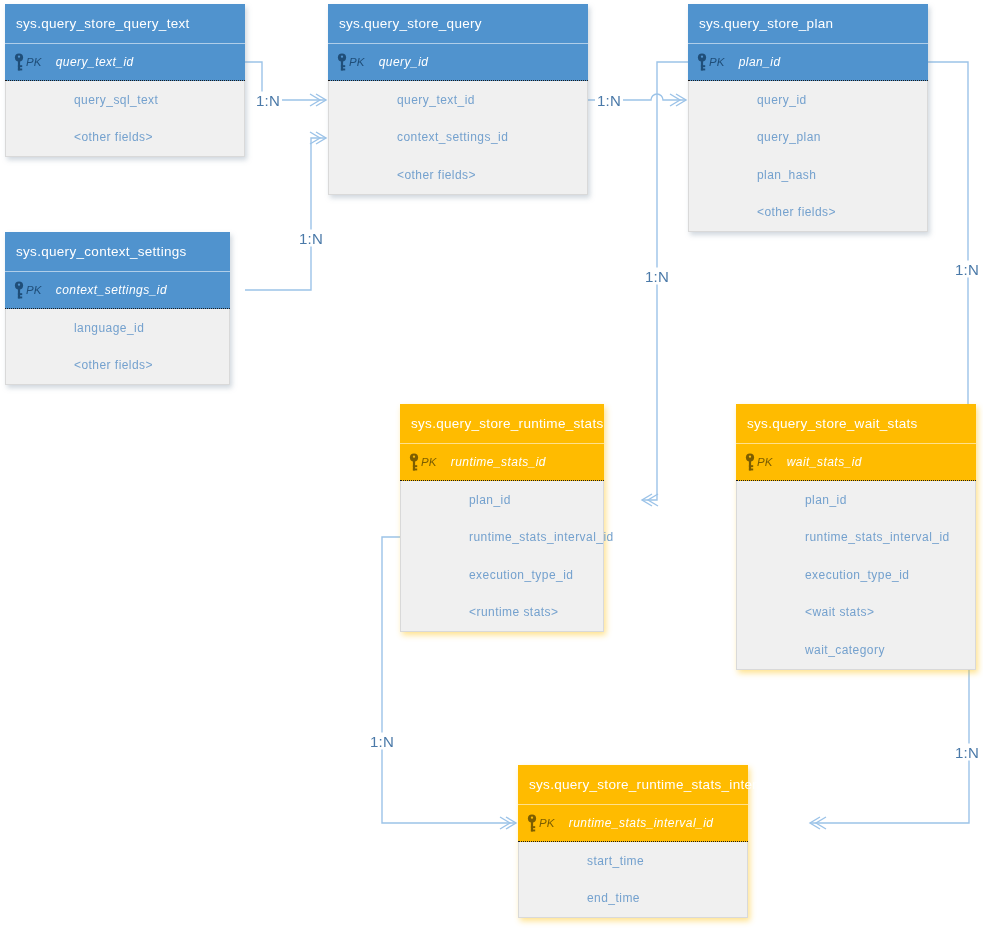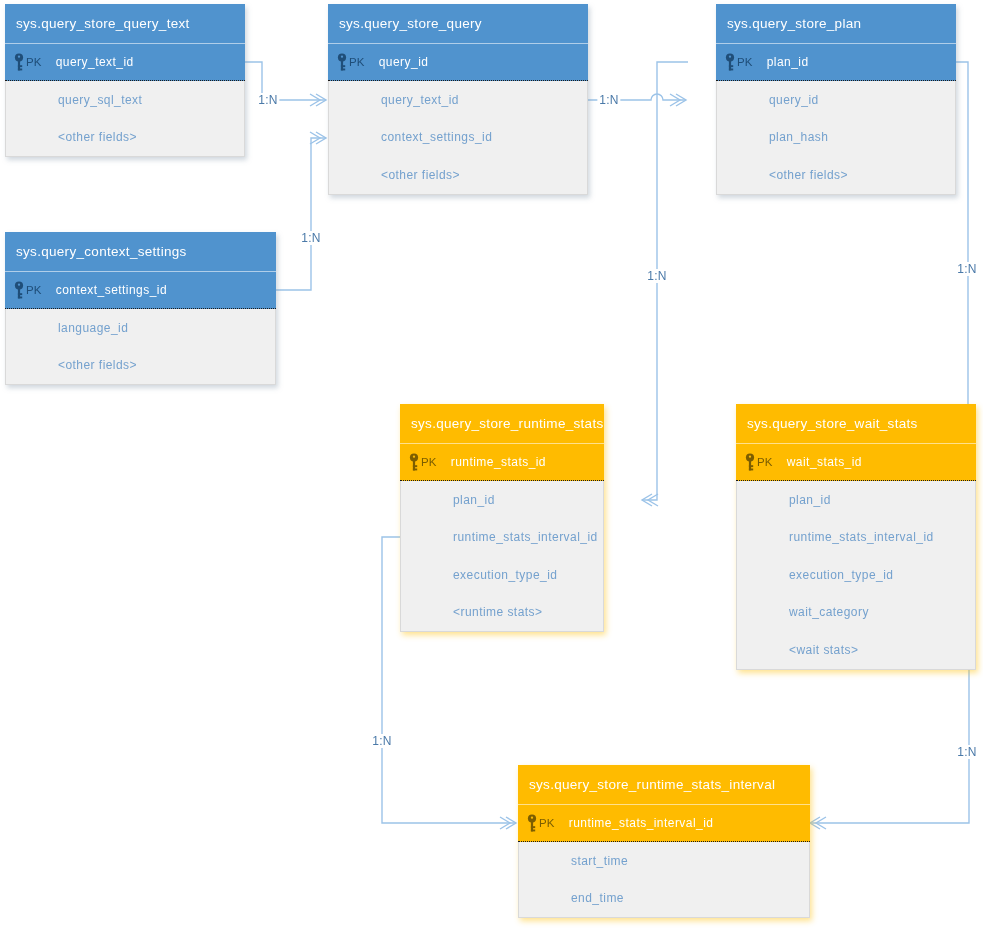--- a/index.html
+++ b/index.html
@@ -5,41 +5,41 @@
   html,body{margin:0;padding:0;background:#ffffff;}
   #canvas{
     position:relative;width:983px;height:933px;background:#ffffff;overflow:hidden;
     font-family:"Liberation Sans",sans-serif;
   }
   #connector-layer{position:absolute;left:0;top:0;pointer-events:none;}
   .conn{fill:none;stroke:var(--connector,#9CC3E8);stroke-width:1.4;}
   .entity{position:absolute;box-sizing:border-box;}
   .entity.blue{box-shadow:2px 3px 5px rgba(120,140,160,0.35);}
   .entity.orange{box-shadow:2px 3px 6px rgba(255,190,0,0.45);}
-  .tbl-header{height:39px;display:flex;align-items:center;padding:2px 11px;
+  .tbl-header{height:39px;display:flex;align-items:flex-end;padding:12px 11px;
     color:#fff;font-size:13.5px;letter-spacing:0.3px;box-sizing:border-box;}
   .blue .tbl-header,.blue .pk-row{background:var(--blue,#5093CE);}
   .orange .tbl-header,.orange .pk-row{background:var(--orange,#FFBB00);}
   .pk-row{height:38px;display:flex;align-items:center;padding:0 0 0 8px;
     border-top:1px solid rgba(255,255,255,0.55);
-    border-bottom:1px dotted #1a1a1a;box-sizing:border-box;}
+    border-bottom:1px dotted #1a1a1a;box-sizing:border-box;font-style:italic;}
   .key-icon{display:inline-flex;width:12px;height:19px;margin-right:1px;flex:none;}
   .blue .key-icon{color:var(--key-blue,#1F4E79);}
   .orange .key-icon{color:var(--key-orange,#7C5E00);}
   .blue .key-hole{fill:var(--blue,#5093CE);}
   .orange .key-hole{fill:var(--orange,#FFBB00);}
   .pk-badge{font-size:11.5px;margin-right:14px;letter-spacing:0.2px;}
   .blue .pk-badge{color:var(--key-blue,#1F4E79);}
   .orange .pk-badge{color:var(--key-orange,#7C5E00);}
   .pk-name{color:#ffffff;font-size:12px;letter-spacing:0.45px;}
-  .tbl-body{background:var(--body-bg,#F0F0F0);border:1px solid var(--body-border,#D9D9D9);border-top:none;}
+  .tbl-body{background:var(--body-bg,#F0F0F0);border:1px solid var(--body-border,#D9D9D9);border-top:none;padding-left:16px;}
   .field-row{height:37.5px;display:flex;align-items:center;padding-left:52px;
     color:var(--field-text,#74A1CE);font-size:12px;letter-spacing:0.45px;}
   .conn-label{position:absolute;transform:translate(-50%,-50%);background:#ffffff;
-    padding:0 2px;font-size:12px;color:var(--label-text,#4A79A8);letter-spacing:0.2px;}
+    padding:0 2px;font-size:15px;color:var(--label-text,#4A79A8);letter-spacing:0.2px;}
 </style>
 </head>
 <body>
 
 <div id="canvas" style="--blue: #5093CE; --orange: #FFBB00; --key-blue: #1F4E79; --key-orange: #7C5E00; --field-text: #74A1CE; --body-bg: #F0F0F0; --body-border: #D9D9D9; --connector: #9CC3E8; --label-text: #4A79A8;">
   <svg id="connector-layer" width="983" height="933">
       <path class="conn" d="M 245 62 L 262 62 L 262 100 L 326 100"></path>
       <polyline class="conn" points="316,94 326,100 316,106"></polyline>
       <polyline class="conn" points="310,94 320,100 310,106"></polyline>
       <path class="conn" d="M 245 290 L 311 290 L 311 138 L 326 138"></path>
@@ -109,21 +109,21 @@
           <span>query_text_id</span>
         </div>
         <div class="field-row">
           <span>context_settings_id</span>
         </div>
         <div class="field-row">
           <span>&lt;other fields&gt;</span>
         </div>
       </div>
     </div>
-    <div class="entity blue" style="left: 716px; top: 4px; width: 240px;">
+    <div class="entity blue" style="left: 688px; top: 4px; width: 240px;">
       <div class="tbl-header">
         <span>sys.query_store_plan</span>
       </div>
       <div class="pk-row">
         <span class="key-icon">
           <svg width="12" height="19" viewBox="0 0 12 19">
             <circle cx="6" cy="4.6" r="4.1" fill="currentColor"></circle>
             <circle class="key-hole" cx="6" cy="3.7" r="1.15"></circle>
             <rect x="4.9" y="8" width="2.2" height="9.4" fill="currentColor"></rect>
             <rect x="4.9" y="12.2" width="4.3" height="1.9" fill="currentColor"></rect>
@@ -131,28 +131,31 @@
           </svg>
         </span>
         <span class="pk-badge">PK</span>
         <span class="pk-name">plan_id</span>
       </div>
       <div class="tbl-body">
         <div class="field-row">
           <span>query_id</span>
         </div>
         <div class="field-row">
+          <span>query_plan</span>
+        </div>
+        <div class="field-row">
           <span>plan_hash</span>
         </div>
         <div class="field-row">
           <span>&lt;other fields&gt;</span>
         </div>
       </div>
     </div>
-    <div class="entity blue" style="left: 5px; top: 232px; width: 271px;">
+    <div class="entity blue" style="left: 5px; top: 232px; width: 225px;">
       <div class="tbl-header">
         <span>sys.query_context_settings</span>
       </div>
       <div class="pk-row">
         <span class="key-icon">
           <svg width="12" height="19" viewBox="0 0 12 19">
             <circle cx="6" cy="4.6" r="4.1" fill="currentColor"></circle>
             <circle class="key-hole" cx="6" cy="3.7" r="1.15"></circle>
             <rect x="4.9" y="8" width="2.2" height="9.4" fill="currentColor"></rect>
             <rect x="4.9" y="12.2" width="4.3" height="1.9" fill="currentColor"></rect>
@@ -224,28 +227,28 @@
         <div class="field-row">
           <span>plan_id</span>
         </div>
         <div class="field-row">
           <span>runtime_stats_interval_id</span>
         </div>
         <div class="field-row">
           <span>execution_type_id</span>
         </div>
         <div class="field-row">
+          <span>&lt;wait stats&gt;</span>
+        </div>
+        <div class="field-row">
           <span>wait_category</span>
         </div>
-        <div class="field-row">
-          <span>&lt;wait stats&gt;</span>
-        </div>
-      </div>
-    </div>
-    <div class="entity orange" style="left: 518px; top: 765px; width: 292px;">
+      </div>
+    </div>
+    <div class="entity orange" style="left: 518px; top: 765px; width: 230px;">
       <div class="tbl-header">
         <span>sys.query_store_runtime_stats_interval</span>
       </div>
       <div class="pk-row">
         <span class="key-icon">
           <svg width="12" height="19" viewBox="0 0 12 19">
             <circle cx="6" cy="4.6" r="4.1" fill="currentColor"></circle>
             <circle class="key-hole" cx="6" cy="3.7" r="1.15"></circle>
             <rect x="4.9" y="8" width="2.2" height="9.4" fill="currentColor"></rect>
             <rect x="4.9" y="12.2" width="4.3" height="1.9" fill="currentColor"></rect>

